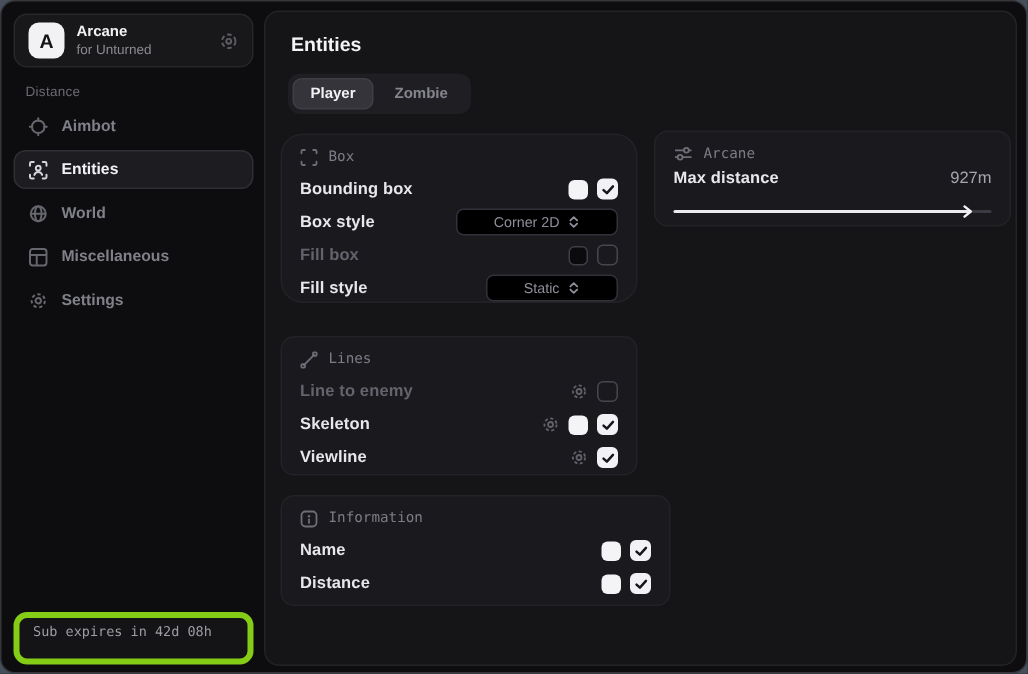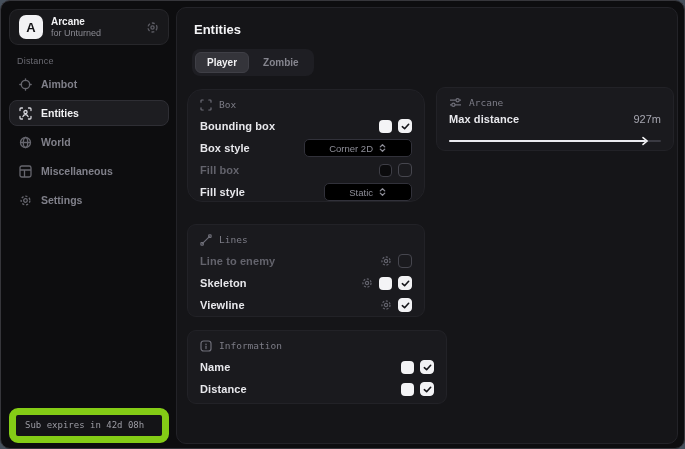--- a/index.html
+++ b/index.html
@@ -29,22 +29,22 @@
   .nav-item {
     height:26px; display:flex; align-items:center; gap:9px; padding:0 9px;
     border-radius:8px; border:1px solid transparent;
     color:#80808a; font-size:10.5px; font-weight:700; cursor:pointer;text-align:right;
   }
   .nav-item .nicon { display:flex; color:#66666e; }
   .nav-item.active { background:#1d1d21; border-color:#2e2e34; color:#f2f2f4; }
   .nav-item.active .nicon { color:#d5d5db; }
   .footer-card {
     position:absolute; left:8px; top:407px; width:160px; height:35px;
-    background:#141417; border:7px solid #84cc16; border-radius:9px;
-    padding:4px 9px; display:flex; flex-direction:column; justify-content:flex-end;
+    background:#141417; border:4px solid #84cc16; border-radius:9px;
+    padding:4px 9px; display:flex; flex-direction:column; justify-content:space-between;
     font-family:"DejaVu Sans Mono", monospace;
   }
   .footer-line1 { font-size:9px; color:#9c9ca4; line-height:13px; white-space:nowrap; }
   .footer-line2 { font-size:8px; color:#6e6e78; line-height:11px; white-space:nowrap; }
   
   .panel {
     position:absolute; left:175px; top:6px; width:502px; height:437px;
     background:#151518; border:1px solid #232328; border-radius:10px;
   }
   .page-title { position:absolute; left:17px; top:14px; font-size:13px; font-weight:700; color:#f4f4f6; }

